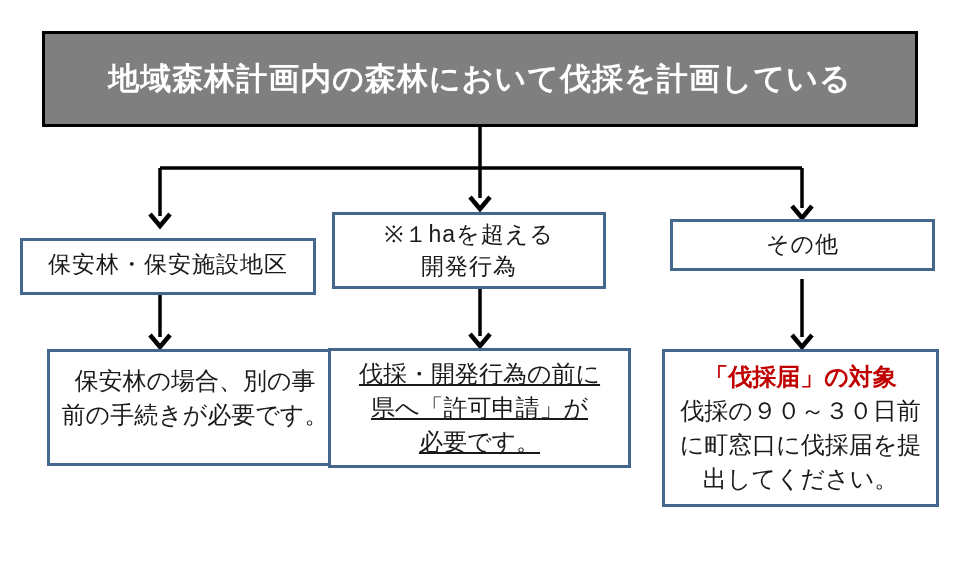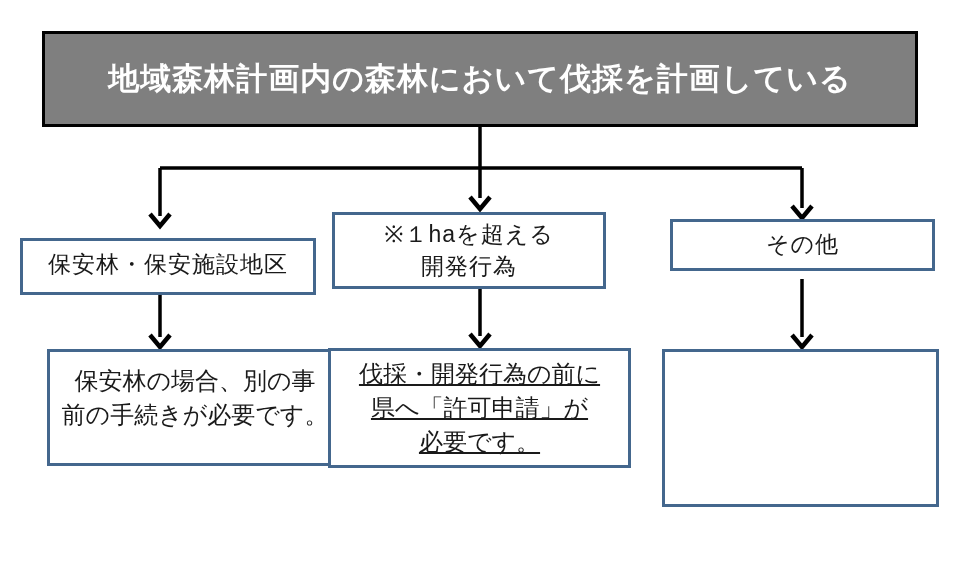--- a/index.html
+++ b/index.html
@@ -99,17 +99,21 @@
   </div>
 
   <div class="node d-middle">
     <div class="detail">伐採・開発行為の前に
 県へ「許可申請」が
 必要です。</div>
   </div>
 
   <div class="node d-right">
     <div>
+      <div class="detail-heading">「伐採届」の対象</div>
+      <div class="detail">伐採の９０～３０日前
+に町窓口に伐採届を提
+出してください。</div>
     </div>
   </div>
 
 
 </div>
 
 </body></html>

